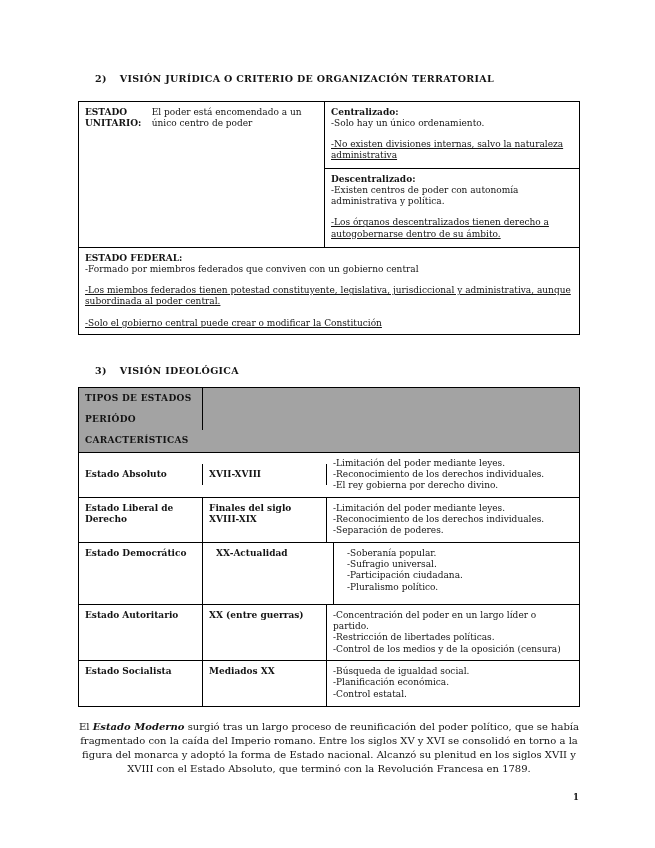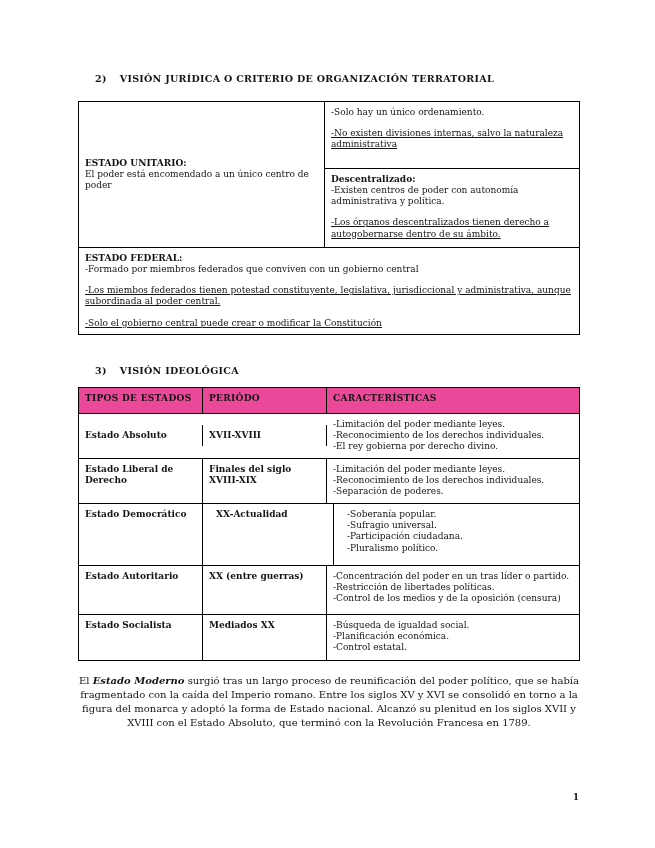--- a/index.html
+++ b/index.html
@@ -30,21 +30,21 @@
   .t1 {
     margin-top:17px;
     border:1.5px solid #000;
     font-size:9px;
     line-height:1.24;
   }
   .t1-top { display:flex; }
   .t1-left {
     width:246px;
     border-right:1.5px solid #000;
-    display:flex; flex-direction:column; justify-content:center;
+    display:flex; flex-direction:row; justify-content:center;
     padding:5px 6px;
   }
   .t1-right { flex:1; }
   .t1-cent {
     min-height:67px;
     border-bottom:1.5px solid #000;
     padding:5px 6px;
   }
   .t1-desc {
     min-height:78px;
@@ -72,21 +72,21 @@
     padding:5px 6px;
     font-weight:bold;
   }
   .t2 .c2 {
     width:124px;
     border-right:1.5px solid #000;
     padding:5px 6px;
     font-weight:bold;
   }
   .t2 .c3 { flex:1; padding:5px 6px; }
-  .t2-header { background:#ec4899; }
+  .t2-header { background:#a3a3a3;flex-direction:column; }
   .t2-header .c3 { font-weight:bold; letter-spacing:0.3px; }
   .t2-header .c1, .t2-header .c2 { letter-spacing:0.3px; }
   .t2-row:nth-child(1) { min-height:25px; }
   .t2-row:nth-child(2) { min-height:44px;align-items:center; }
   .t2-row:nth-child(3) { min-height:41px; }
   .t2-row:nth-child(4) { min-height:62px;gap:7px; }
   .t2-row:nth-child(5) { min-height:49px; }
   .t2-row:nth-child(6) { min-height:46px; }
   
   .para {
@@ -115,20 +115,21 @@
   </div>
 
   <div class="t1">
     <div class="t1-top">
       <div class="t1-left">
         <div class="cell-title">ESTADO UNITARIO:</div>
         <div>El poder está encomendado a un único centro de poder</div>
       </div>
       <div class="t1-right">
         <div class="t1-cent">
+          <div class="cell-title">Centralizado:</div>
           <div class="cell-item">-Solo hay un único ordenamiento.</div>
           <div class="cell-item">-No existen divisiones internas, salvo la naturaleza administrativa</div>
         </div>
         <div class="t1-desc">
           <div class="cell-title">Descentralizado:</div>
           <div class="cell-item">-Existen centros de poder con autonomía administrativa y política.</div>
           <div class="cell-item">-Los órganos descentralizados tienen derecho a autogobernarse dentro de su ámbito.</div>
         </div>
       </div>
     </div>
@@ -180,21 +181,21 @@
         <div>-Sufragio universal.</div>
         <div>-Participación ciudadana.</div>
         <div>-Pluralismo político.</div>
       </div>
     </div>
 
     <div class="t2-row">
       <div class="c1">Estado Autoritario</div>
       <div class="c2">XX (entre guerras)</div>
       <div class="c3">
-        <div>-Concentración  del poder en un tras líder o partido.</div>
+        <div>-Concentración  del poder en un largo líder o partido.</div>
         <div>-Restricción de libertades políticas.</div>
         <div>-Control de los medios y de la oposición (censura)</div>
       </div>
     </div>
 
     <div class="t2-row">
       <div class="c1">Estado Socialista</div>
       <div class="c2">Mediados XX</div>
       <div class="c3">
         <div>-Búsqueda de igualdad social.</div>

